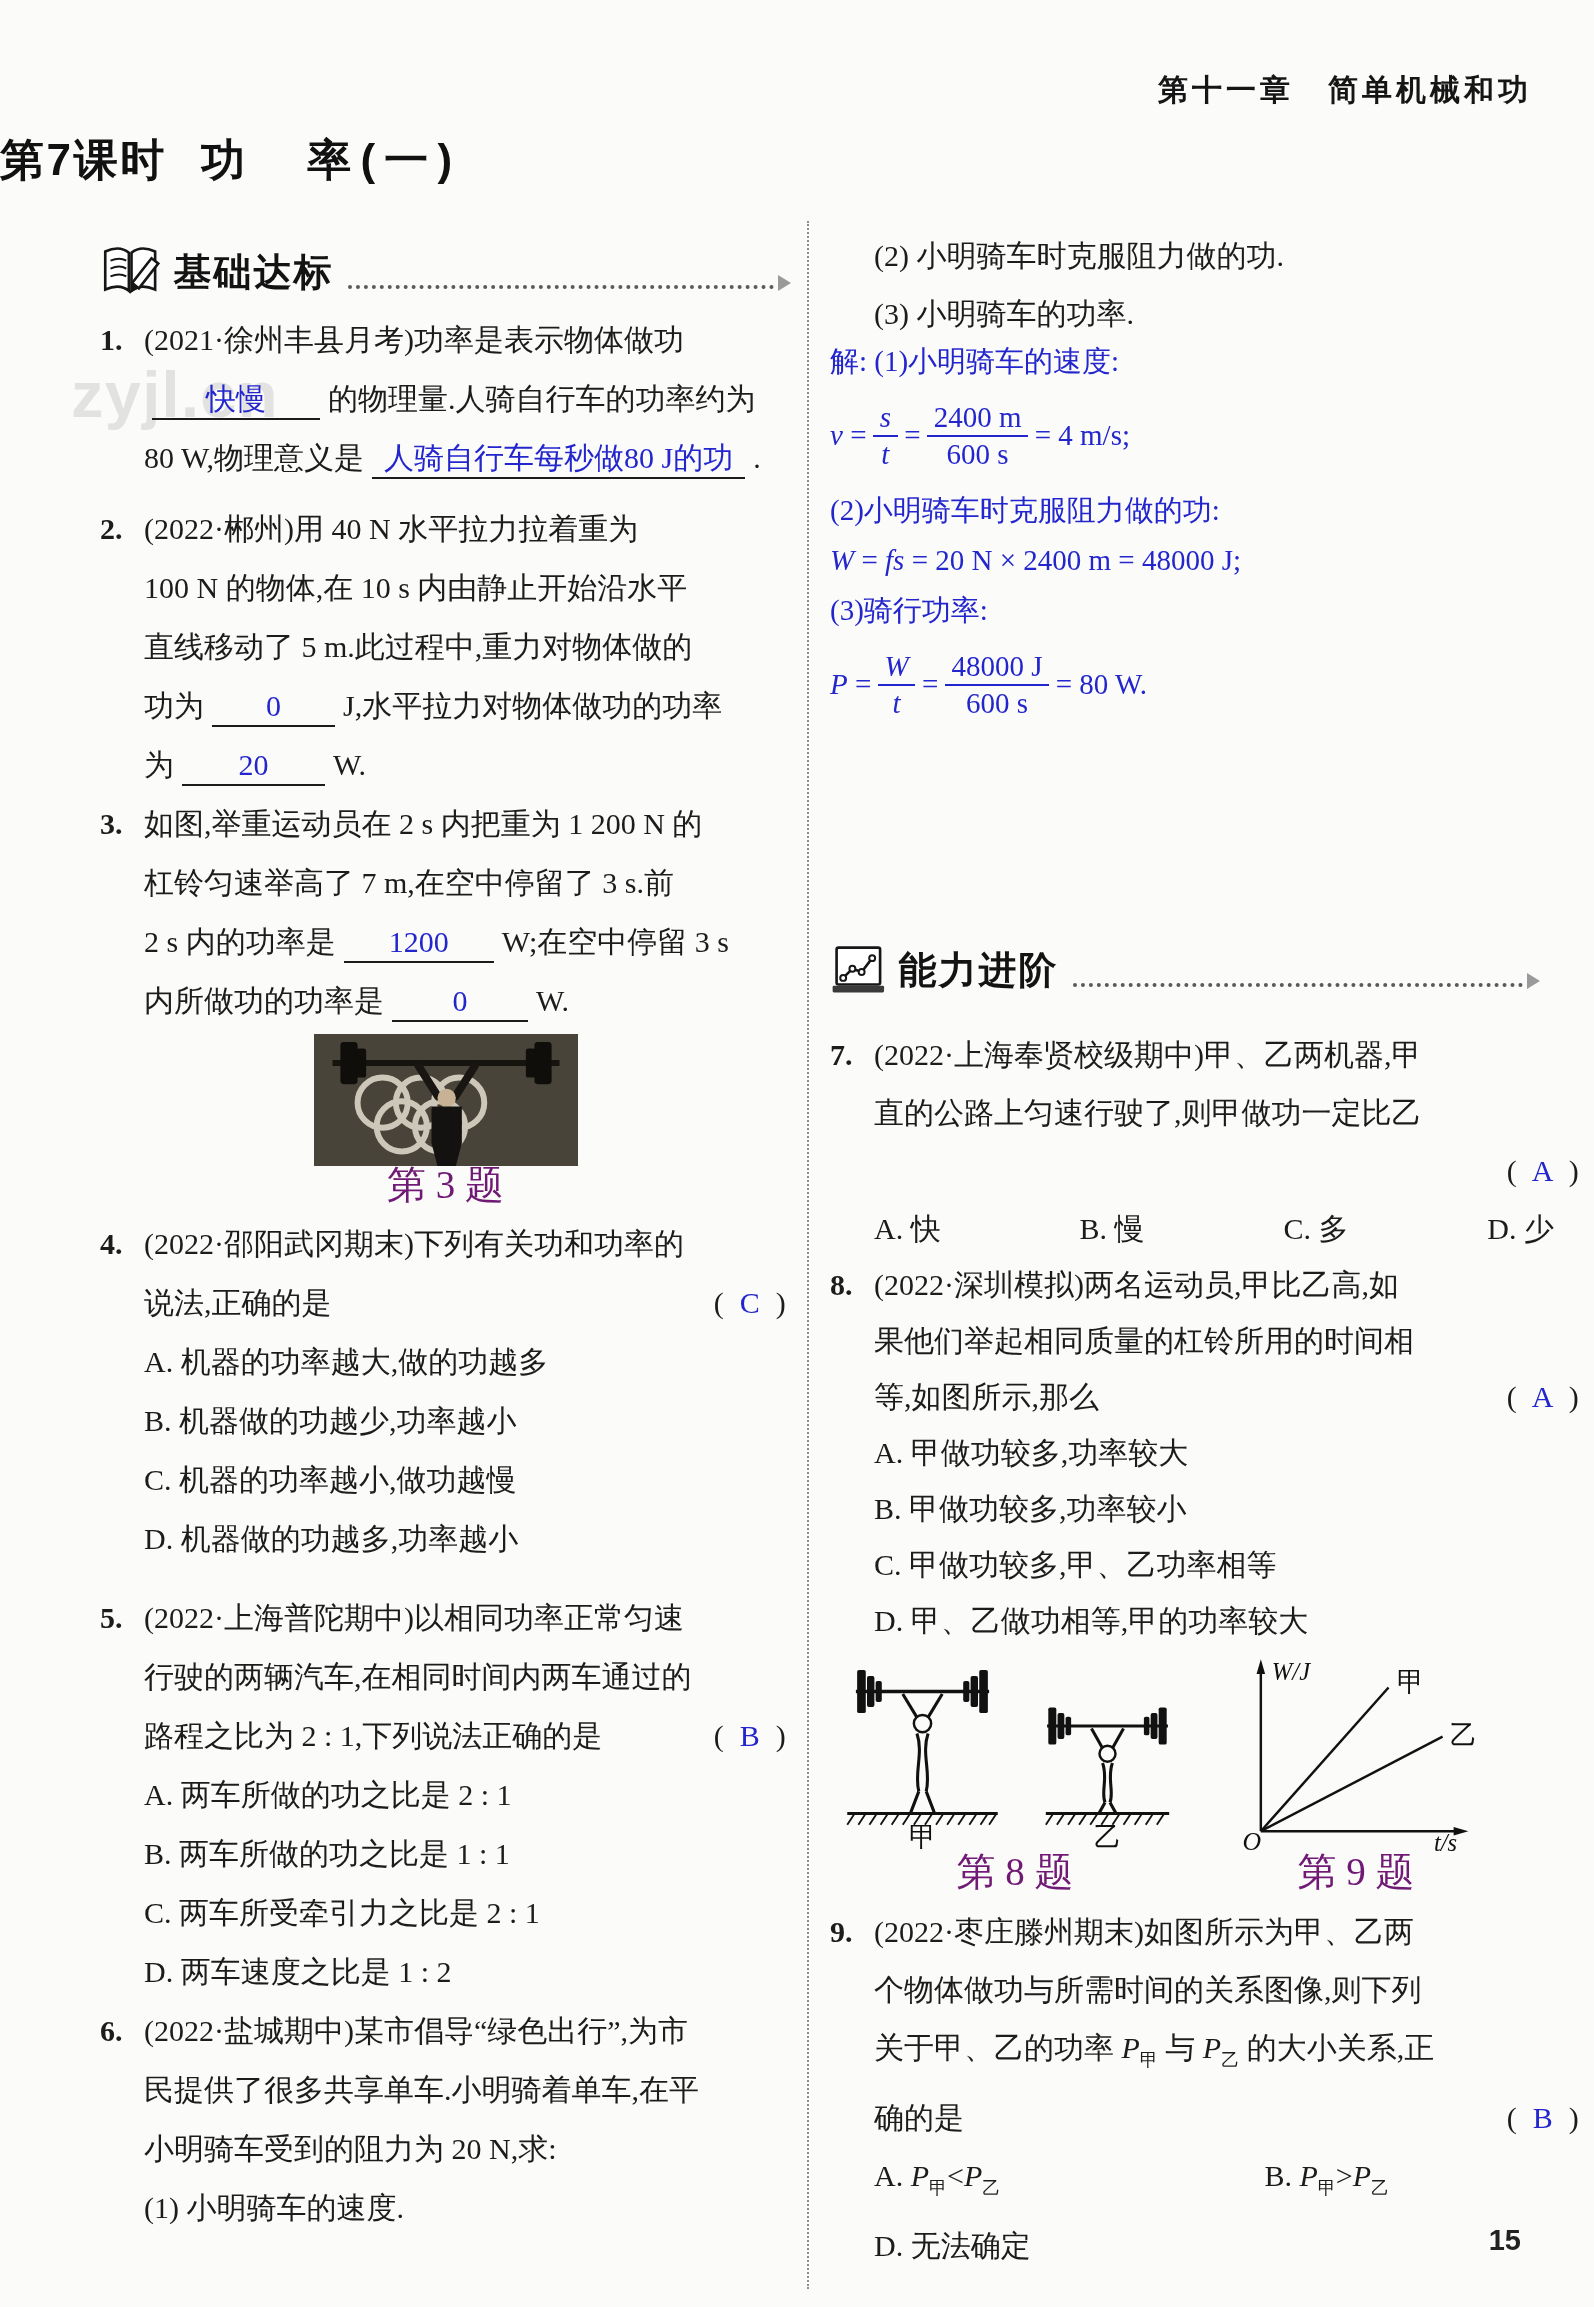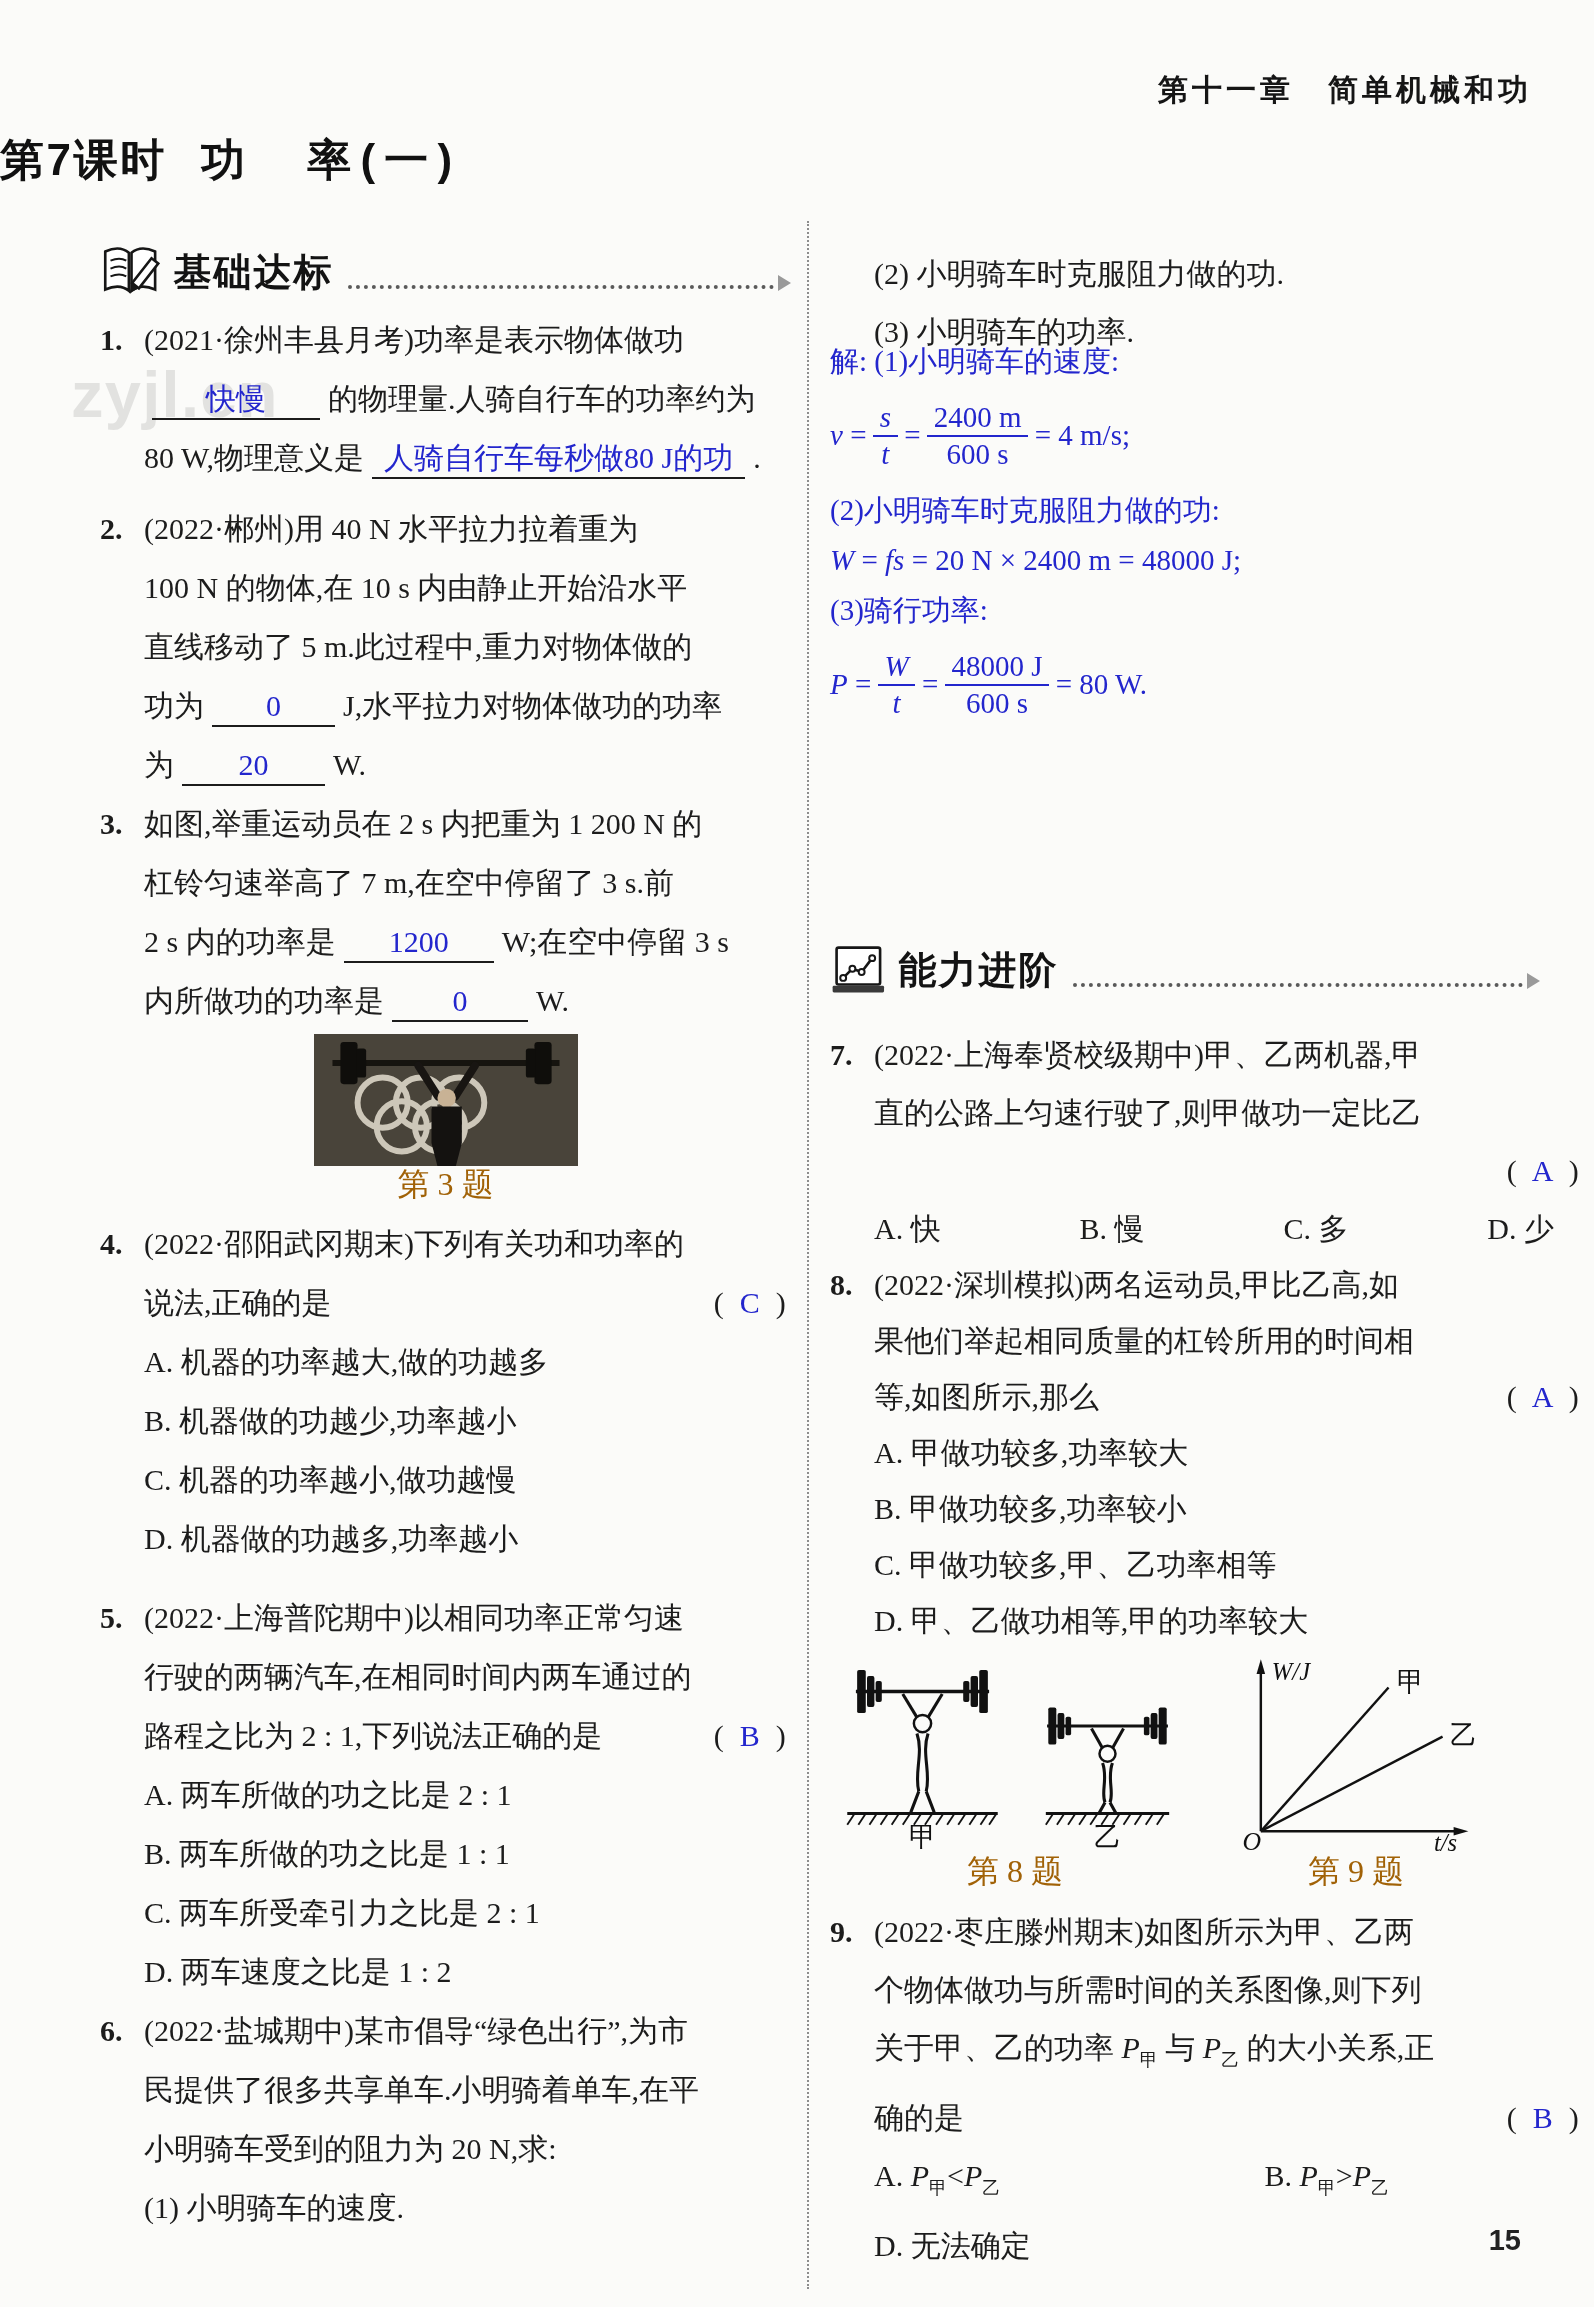--- a/index.html
+++ b/index.html
@@ -67,21 +67,21 @@
   .ansbr{white-space:nowrap;}
   .ansbr .ltr{display:inline-block;min-width:52px;text-align:center;}
   .opts .qline{white-space:nowrap;font-family:Liberation Serif, serif;}
   .optrow{display:flex;}
   .optrow .cell1{width:55%;}
   .inline-opts{display:flex;justify-content:space-between;padding-right:30px;}
   sub{font-size:0.6em;vertical-align:-0.45em;}
   i.var{font-style:italic;}
   
   .figcenter{text-align:center;}
-  .figcaption{font-size:32px;line-height:37px;color:#a16207;}
+  .figcaption{font-size:39px;line-height:37px;color:#701a75;}
   
   .sol{color:#2326cd;font-size:29px;}
   .sol .sline{line-height:50px;white-space:nowrap;}
   .sol .fline{display:flex;align-items:center;height:99px;white-space:nowrap;}
   .frac{display:inline-flex;flex-direction:column;align-items:center;margin:0 6.6px;line-height:1.2;}
   .frac .fn{border-bottom:2px solid #2326cd;padding:0 6.6px;}
   .frac .fd{padding:0 6.6px;}
   
   .r-abs{position:absolute;left:0;width:100%;}
 </style>
@@ -212,21 +212,21 @@
       <div class="qline">(2022·盐城期中)某市倡导“绿色出行”,为市</div>
       <div class="qline">民提供了很多共享单车.小明骑着单车,在平</div>
       <div class="qline">小明骑车受到的阻力为 20 N,求:</div>
       <div class="qline">(1) 小明骑车的速度.</div>
     </div>
 
   </div>
 
   <div class="col col-right">
 
-    <div class="r-abs q" style="top:20px;">
+    <div class="r-abs q" style="top:2px;">
       <div class="qline">(2) 小明骑车时克服阻力做的功.</div>
       <div class="qline">(3) 小明骑车的功率.</div>
     </div>
 
     <div class="r-abs sol" style="top:111px;">
       <div class="sline">解: (1)小明骑车的速度:</div>
       <div class="fline">
         <i class="var">v</i>&nbsp;<span>=</span>
         <span class="frac">
             <span class="fn"><i class="var">s</i></span>

